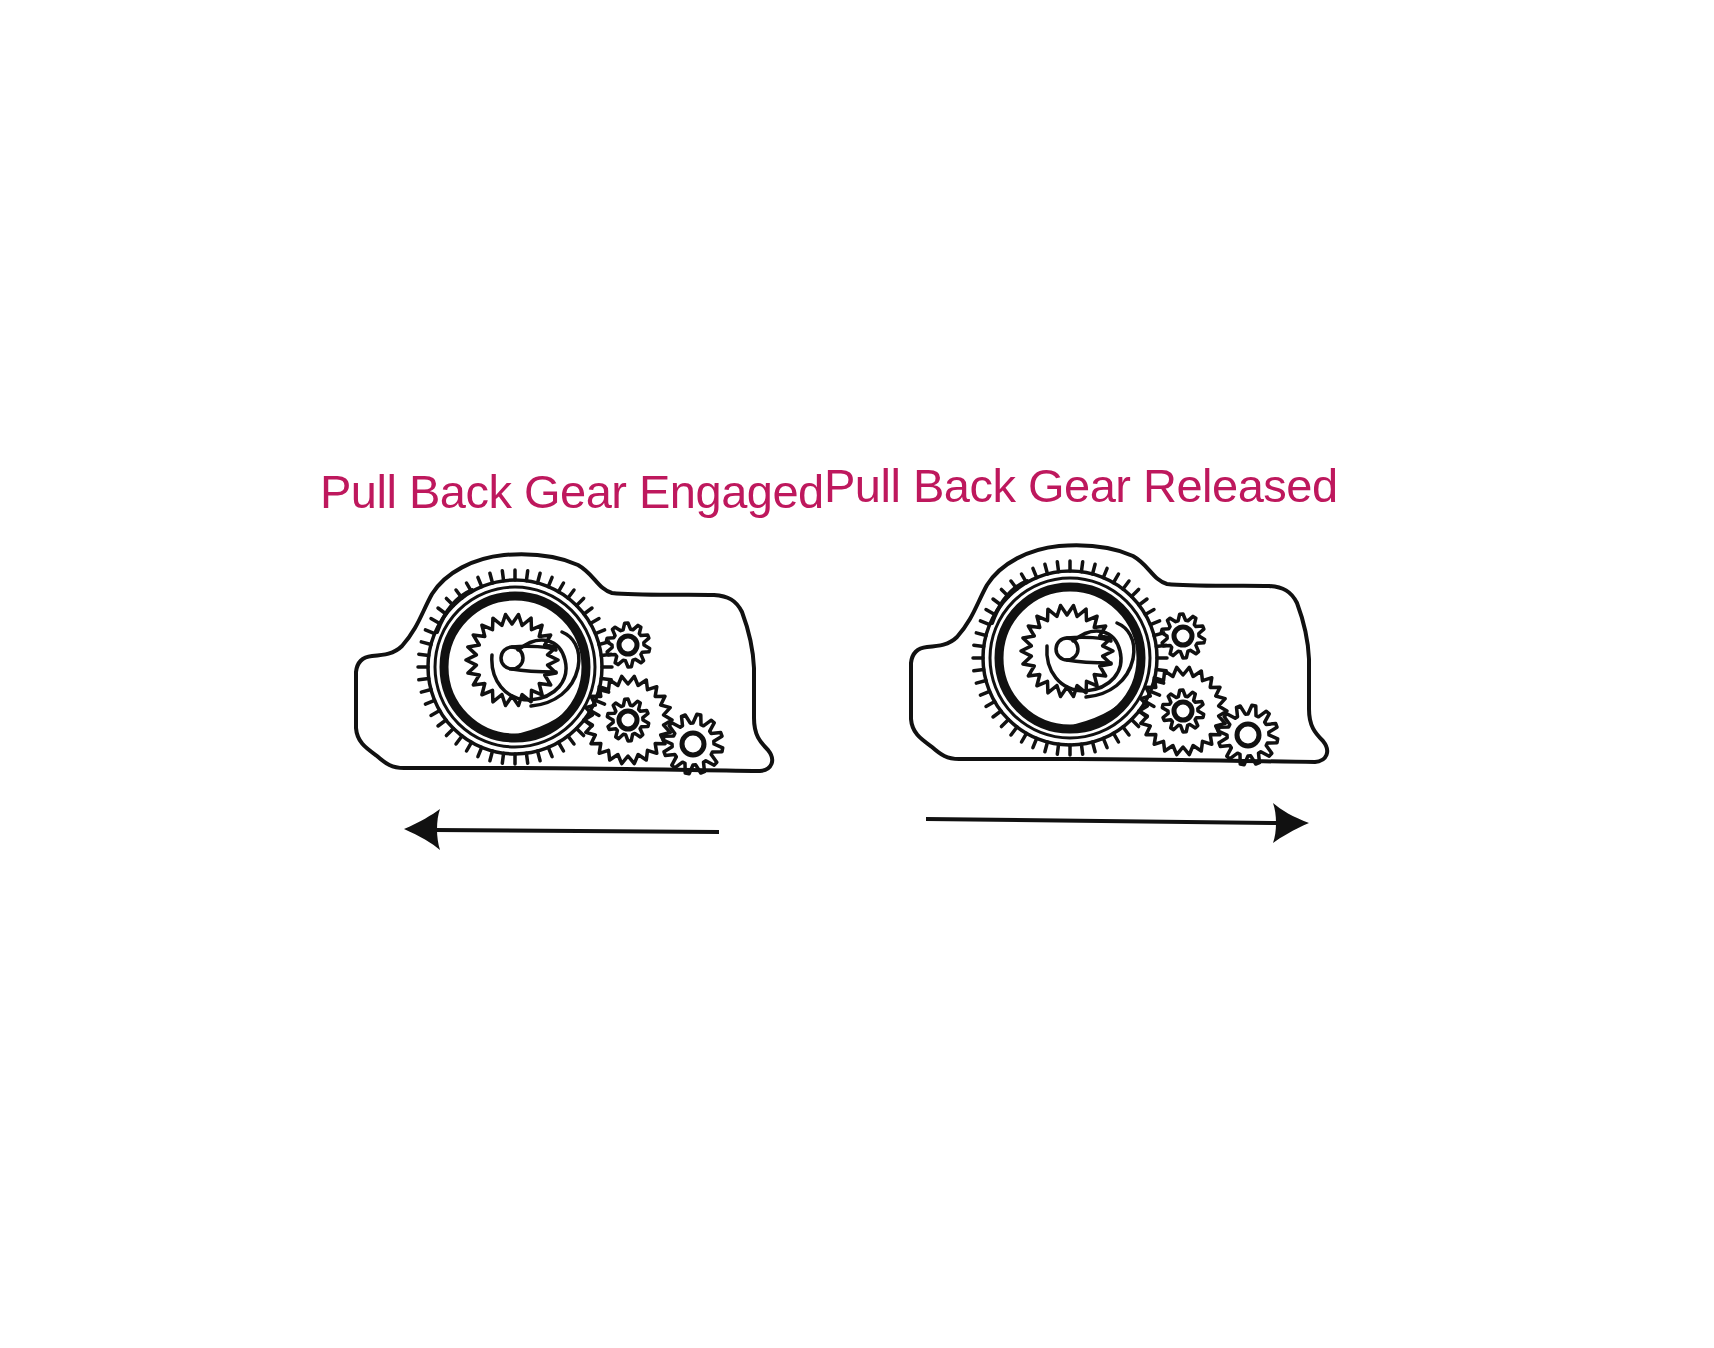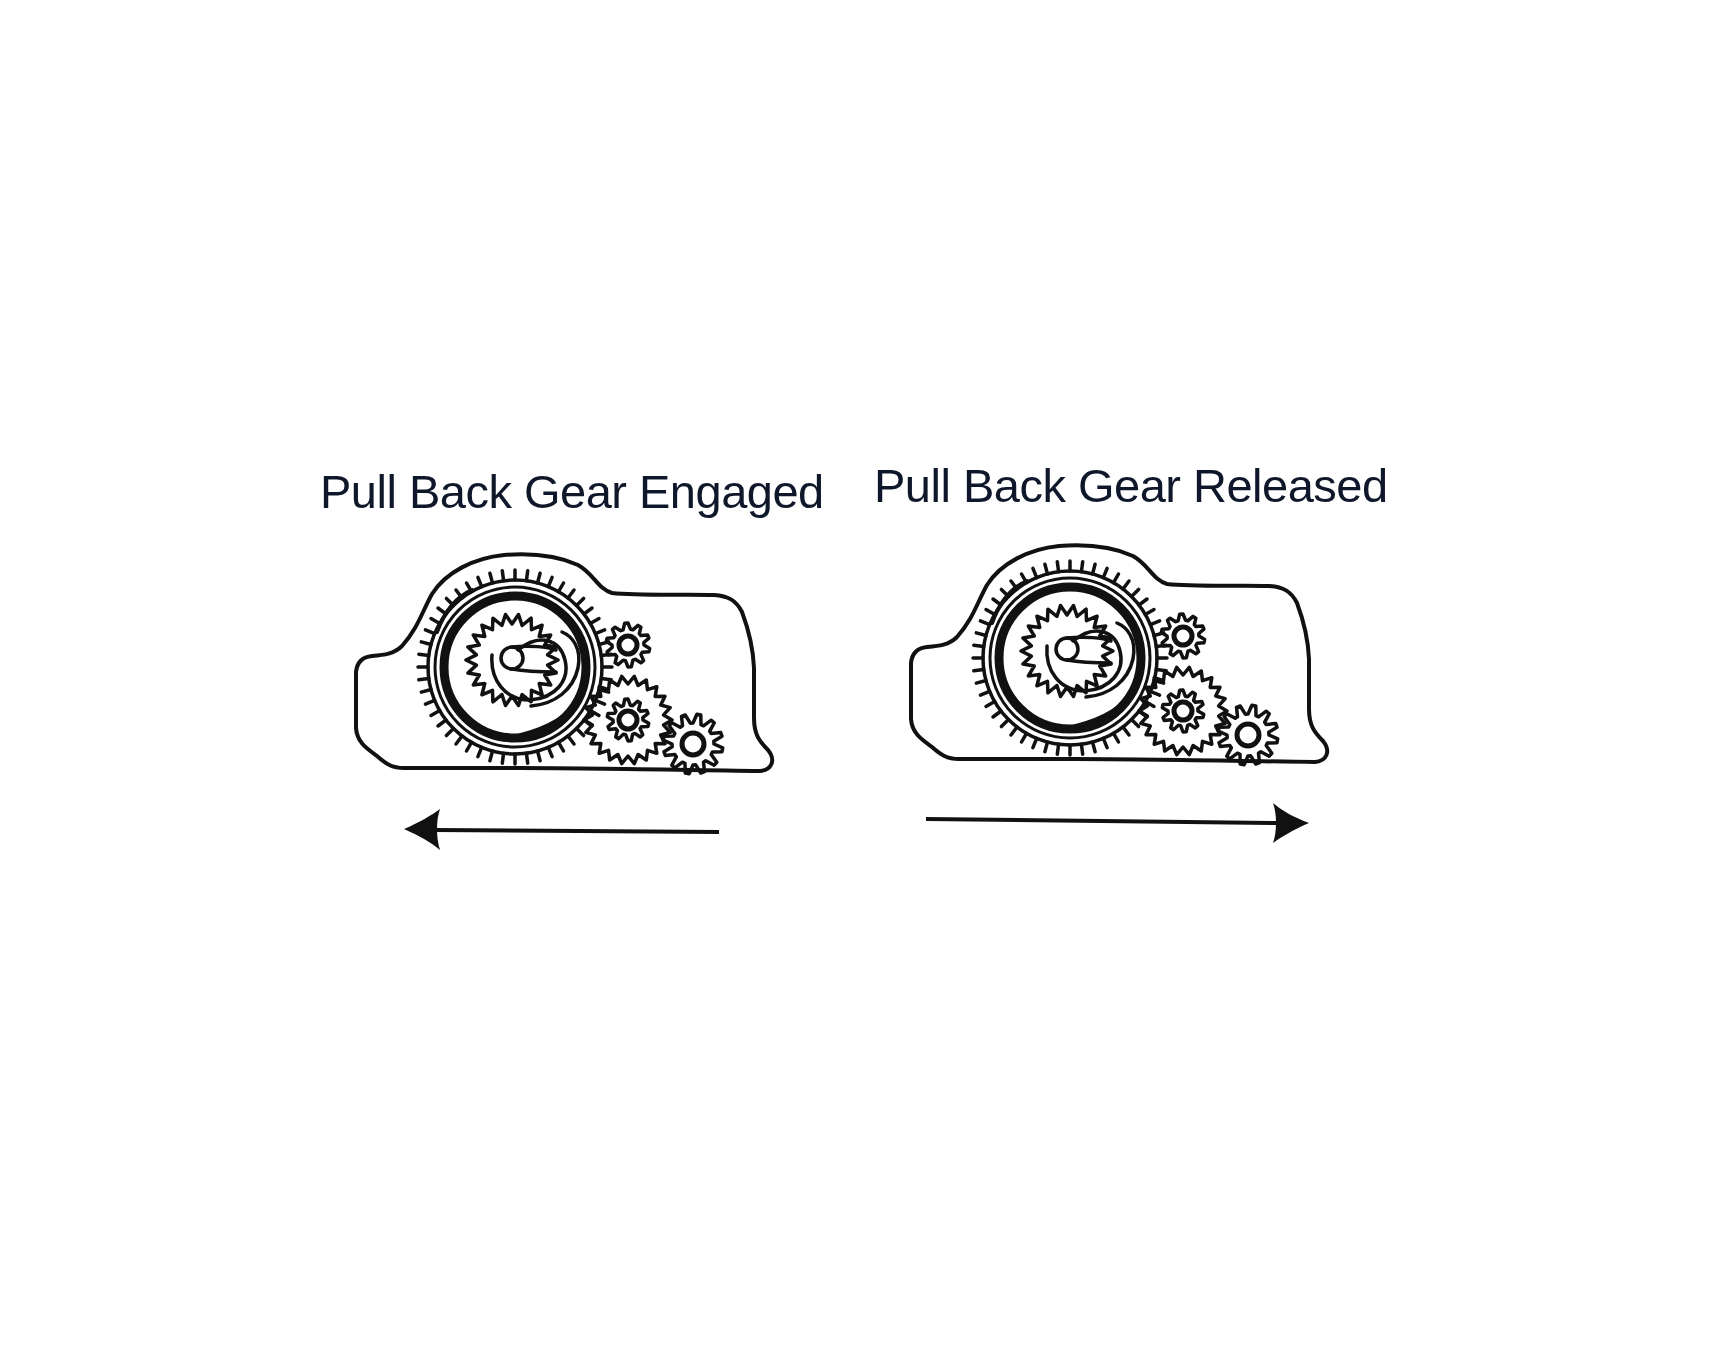--- a/index.html
+++ b/index.html
@@ -1,26 +1,26 @@
 <!DOCTYPE html>
 <html><head>
 <meta charset="utf-8">
 <style>
   html, body { margin:0; padding:0; background:#ffffff; }
   body { width:1714px; height:1348px; position:relative; overflow:hidden;
          font-family:"Liberation Sans", "DejaVu Sans", sans-serif; }
-  .title { position:absolute; font-size:47px; color:#0f172a; white-space:nowrap;
+  .title { position:absolute; font-size:47px; color:#be185d; white-space:nowrap;
            letter-spacing:-0.5px; line-height:1; }
   svg.art { position:absolute; left:0; top:0; }
 </style>
 </head>
 <body>
 
 <div class="title" style="left:320px; top:468px;">Pull Back Gear Engaged</div>
-<div class="title" style="left:874px; top:462px;">Pull Back Gear Released</div>
+<div class="title" style="left:824px; top:462px;">Pull Back Gear Released</div>
 
 <svg class="art" width="1714" height="1348" viewBox="0 0 1714 1348" xmlns="http://www.w3.org/2000/svg">
   <defs>
 
     <g id="mech" fill="none" stroke="#111111" stroke-linecap="round" stroke-linejoin="round">
 
       <path stroke-width="4" d="
         M 372 656
         C 362 657, 357 662, 356 672
         L 356 728

